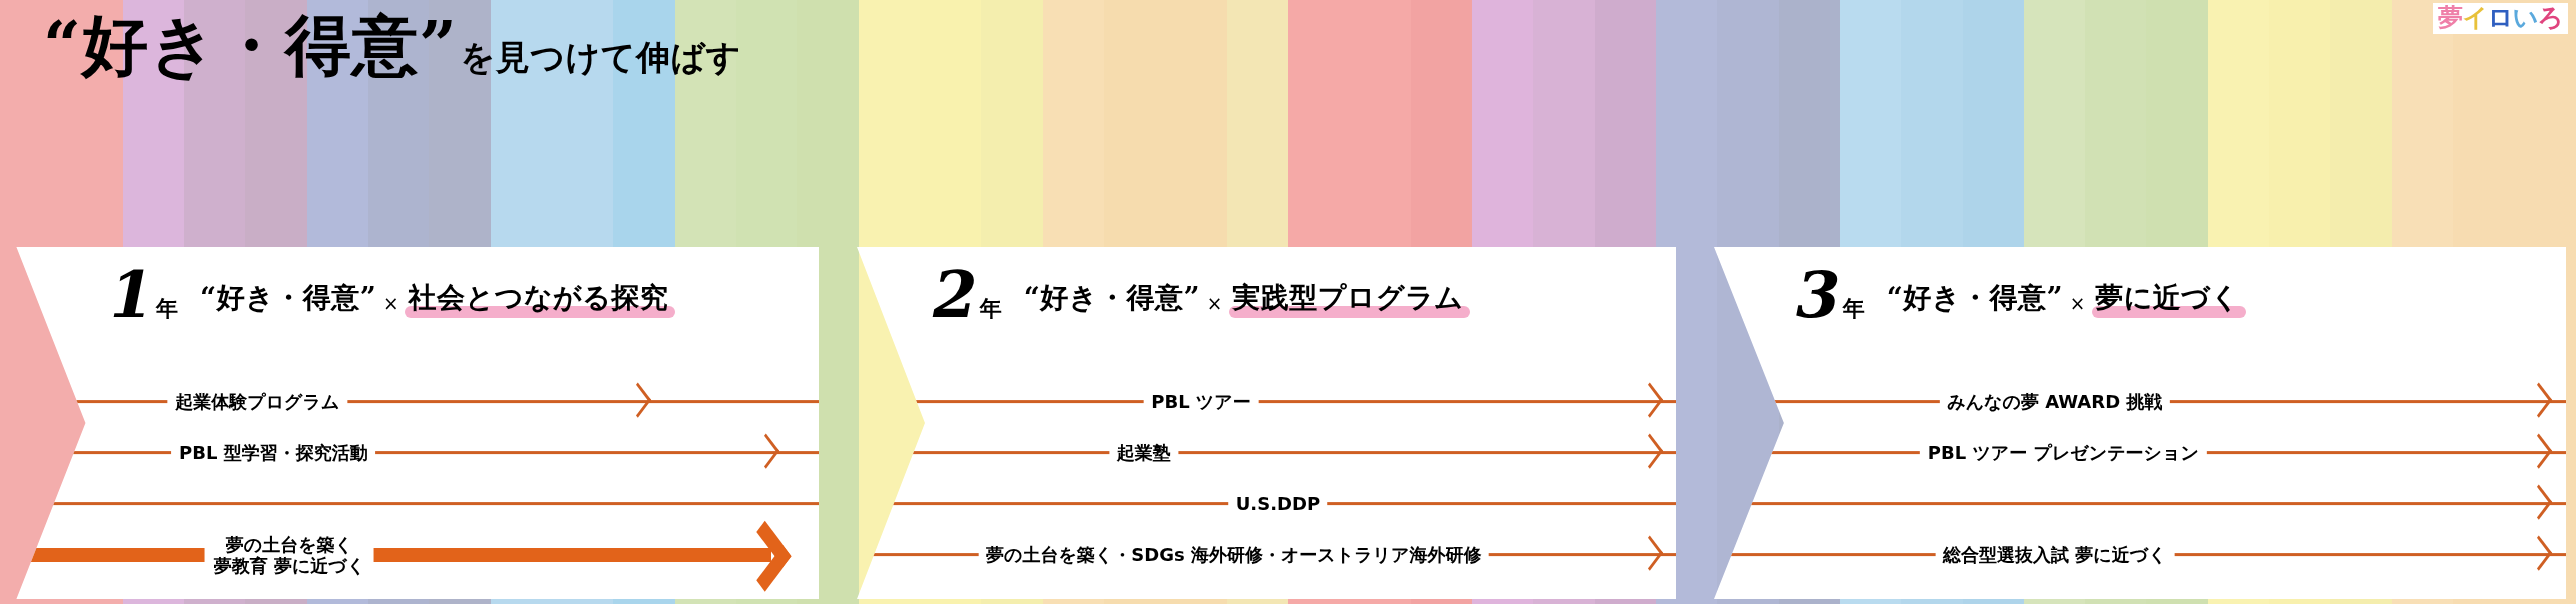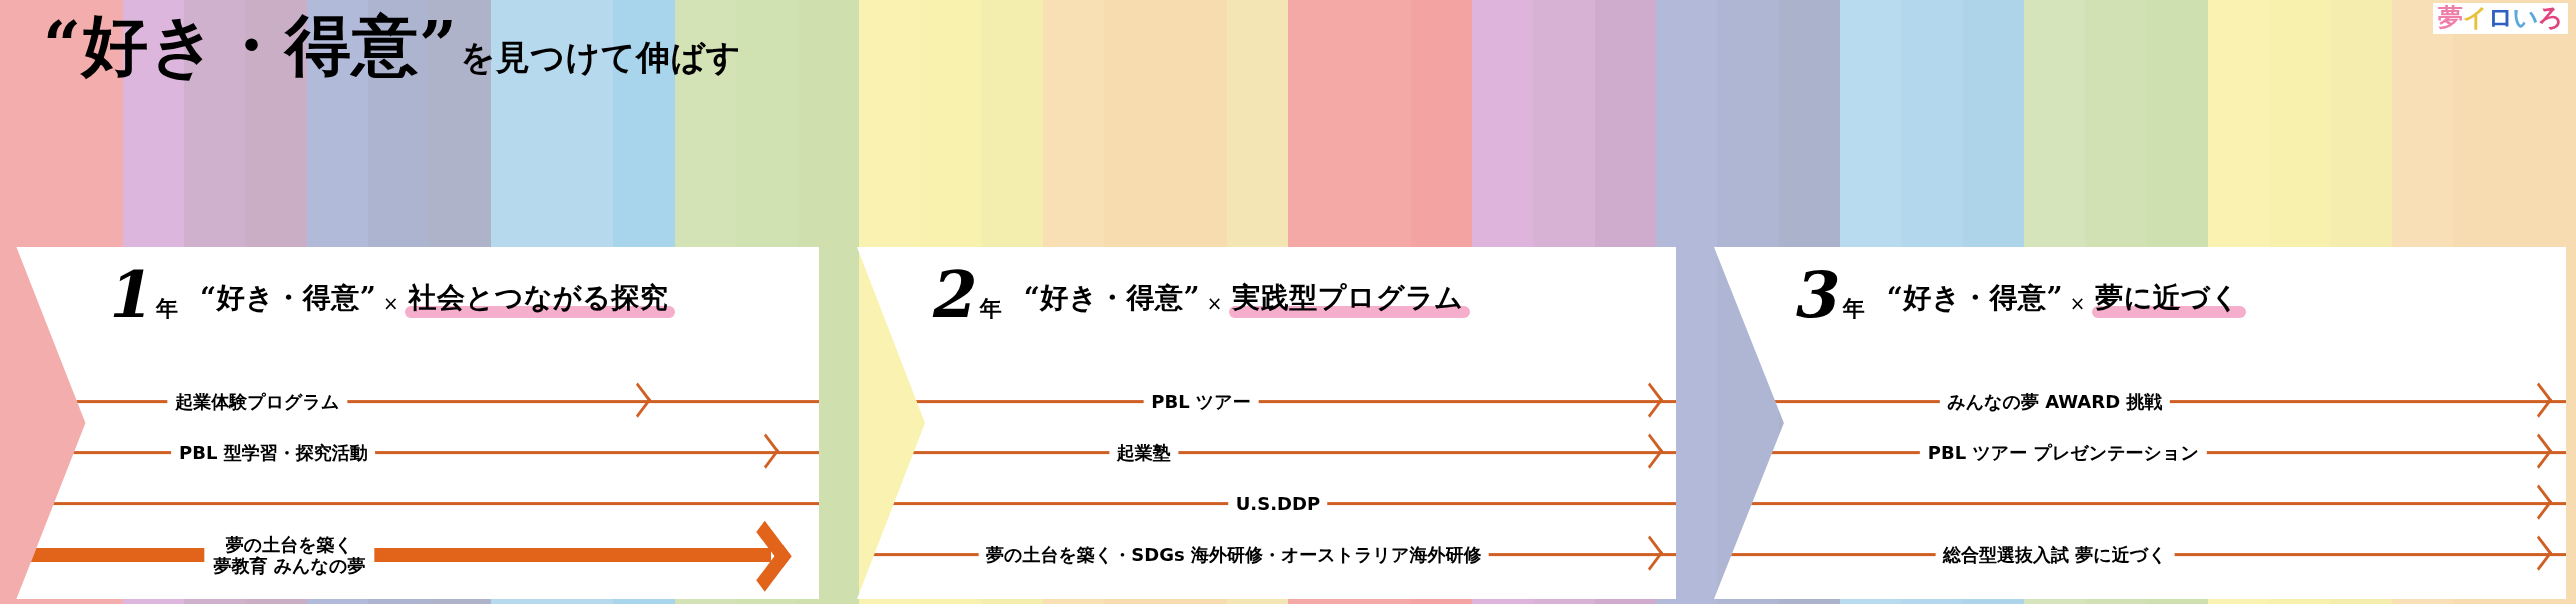--- a/index.html
+++ b/index.html
@@ -322,21 +322,21 @@
             <div class="track" style="left: 1.5%; width: 98.5%;"></div>
             <div class="head" style="left: 92%;"></div>
             <div class="lbl" style="left: 32%;"><span>PBL 型学習・探究活動</span></div>
           </div>
           <div class="arow">
             <div class="track" style="left: 0.5%; width: 99.5%;"></div>
           </div>
           <div class="arow thick">
             <div class="track" style="left: 0%; width: 94%;"></div>
             <div class="head" style="left: 90.5%;"></div>
-            <div class="lbl two" style="left: 34%;"><span>夢の土台を築く</span><span class="l2">夢教育 みんなの夢</span></div>
+            <div class="lbl two" style="left: 34%;"><span>夢の土台を築く</span><span class="l2">夢教育 夢に近づく</span></div>
           </div>
         </div>
       </div>
       <div class="panel p2">
         <div class="pan-head" style="left: 76px;">
           <span class="num">2</span>
           <span class="nen">年</span>
           <span class="ttl">
             <span class="quoted">“好き・得意”</span>
             <span class="times">×</span>

